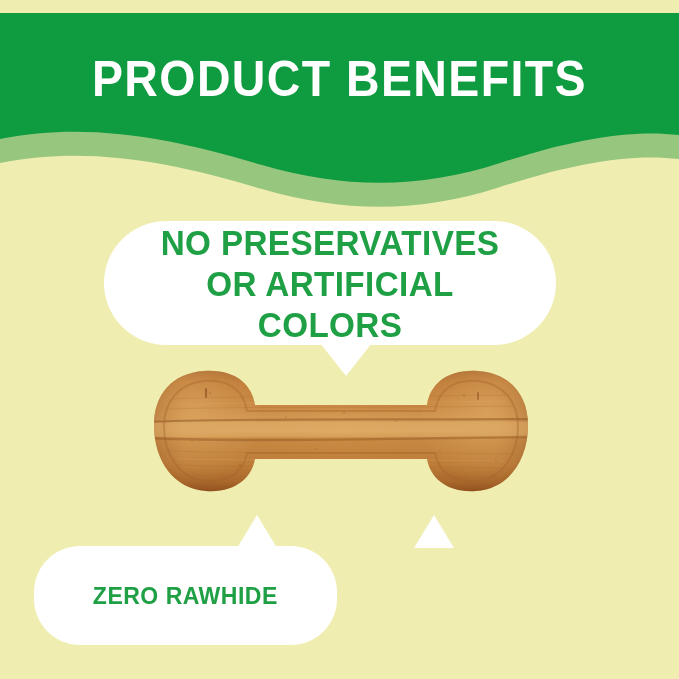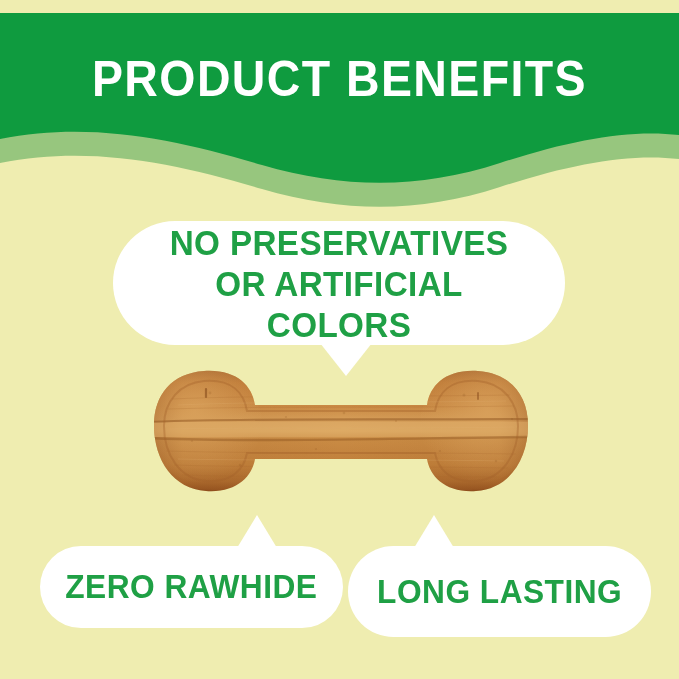--- a/index.html
+++ b/index.html
@@ -52,40 +52,40 @@
     background: #FFFFFF;
     display: flex;
     align-items: center;
     justify-content: center;
     text-align: center;
     color: #1FA045;
     font-weight: 700;
     box-sizing: border-box;
   }
   #bubble-main {
-    left: 113px;
+    left: 104px;
     top: 208px;
     width: 452px;
     height: 124px;
     border-radius: 62px;
     font-size: 35px;
     line-height: 41px;
     letter-spacing: 0.4px;
     padding: 0 26px;
   }
   #bubble-main .bubble-text {
     transform: scaleX(0.95);
   }
   #bubble-zero {
-    left: 40px;
+    left: 34px;
     top: 533px;
     width: 303px;
-    height: 82px;
+    height: 99px;
     border-radius: 46px;
-    font-size: 33px;
+    font-size: 24px;
     letter-spacing: 0.5px;
   }
   #bubble-long {
     left: 348px;
     top: 533px;
     width: 303px;
     height: 91px;
     border-radius: 46px;
     font-size: 33px;
     letter-spacing: 0.5px;
@@ -260,17 +260,14 @@
     <span class="bubble-text">
       <span>NO PRESERVATIVES</span><br>
       <span>OR ARTIFICIAL COLORS</span>
     </span>
   </div>
 
   <div class="bubble" id="bubble-zero">
     <span class="bubble-text">ZERO RAWHIDE</span>
   </div>
 
-  <div class="bubble" id="bubble-long">
-    <span class="bubble-text">LONG LASTING</span>
-  </div>
 
 </div>
 
 </body></html>

